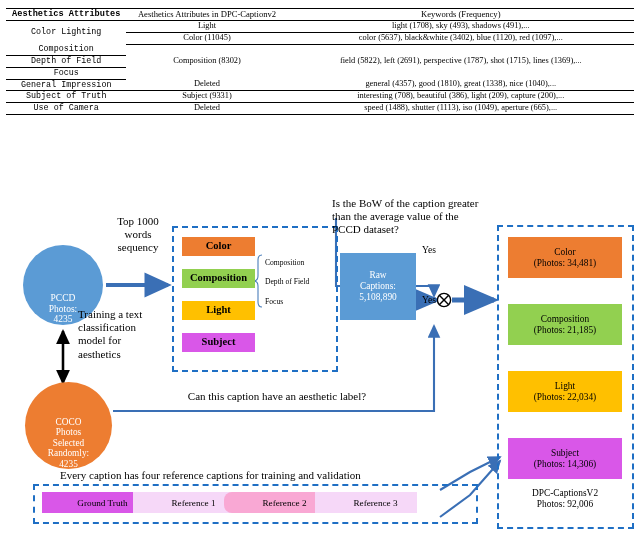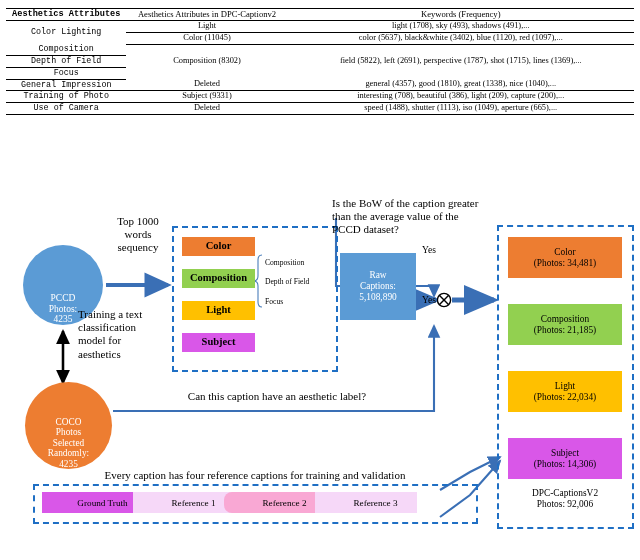--- a/index.html
+++ b/index.html
@@ -55,21 +55,21 @@
   .ob-light{left:508px;top:186px;width:114px;height:41px;background:#FFC000;}
   .ob-subj {left:508px;top:253px;width:114px;height:41px;background:#D957E8;}
   .ob-total{left:508px;top:300px;width:114px;height:28px;font-size:9.4px;background:transparent;}
 
   .rawbox{left:340px;top:68px;width:76px;height:67px;background:#5B9BD5;color:#fff;font-size:9.4px;}
 
   .txt{position:absolute;font-size:11px;line-height:1.2;color:#000;}
   .t-top1000{left:107px;top:30px;width:62px;text-align:center;}
   .t-training{left:78px;top:123px;width:84px;}
   .t-canask{left:152px;top:205px;width:250px;text-align:center;}
-  .t-everycap{left:60px;top:284px;width:390px;text-align:center;}
+  .t-everycap{left:60px;top:284px;width:390px;text-align:left;}
   .t-bow{left:332px;top:12px;width:150px;}
   .t-yes1{left:422px;top:60px;font-size:9.5px;}
   .t-yes2{left:422px;top:110px;font-size:9.5px;}
   .t-sub{position:absolute;font-size:7.6px;line-height:1.2;color:#000;}
   .t-s1{left:265px;top:73px;}
   .t-s2{left:265px;top:92px;}
   .t-s3{left:265px;top:112px;}
 
   .refbox{
     display:flex;align-items:center;justify-content:center;text-align:center;
@@ -116,21 +116,21 @@
     <tr>
       <td class="c1 rule-thin-bot">Focus</td>
     </tr>
 
     <tr>
       <td class="c1 rule-thin-bot">General Impression</td>
       <td class="c2 rule-thin-bot">Deleted</td>
       <td class="c3 rule-thin-bot">general (4357), good (1810), great (1338), nice (1040),...</td>
     </tr>
     <tr>
-      <td class="c1 rule-thin-bot">Training of Photo</td>
+      <td class="c1 rule-thin-bot">Subject of Truth</td>
       <td class="c2 rule-thin-bot">Subject (9331)</td>
       <td class="c3 rule-thin-bot">interesting (708), beautiful (386), light (209), capture (200),...</td>
     </tr>
     <tr>
       <td class="c1 rule-bot">Use of Camera</td>
       <td class="c2 rule-bot">Deleted</td>
       <td class="c3 rule-bot">speed (1488), shutter (1113), iso (1049), aperture (665),...</td>
     </tr>
   </tbody>
     </table>

